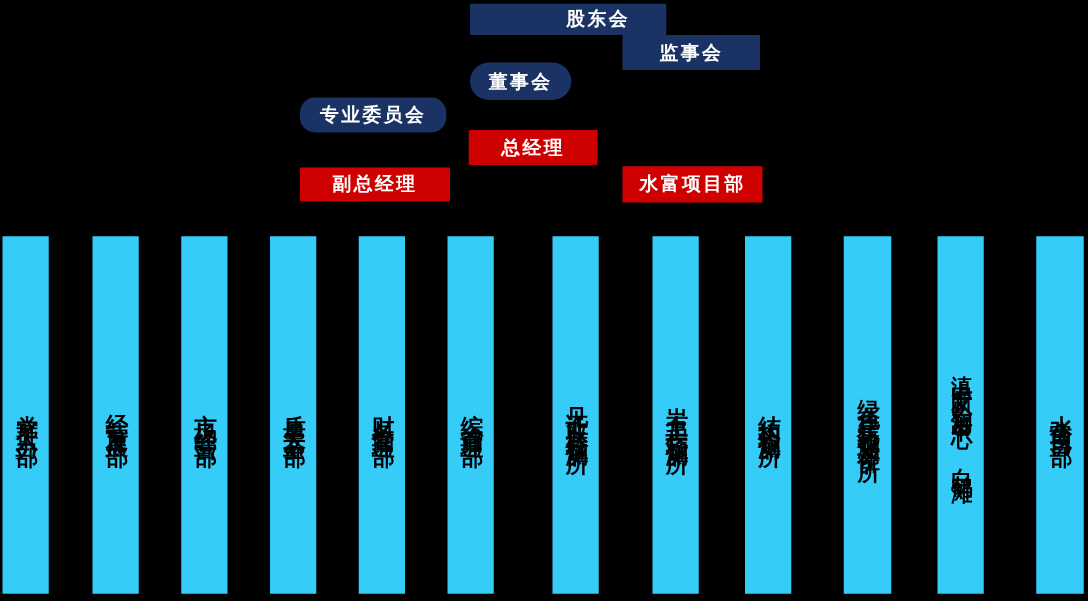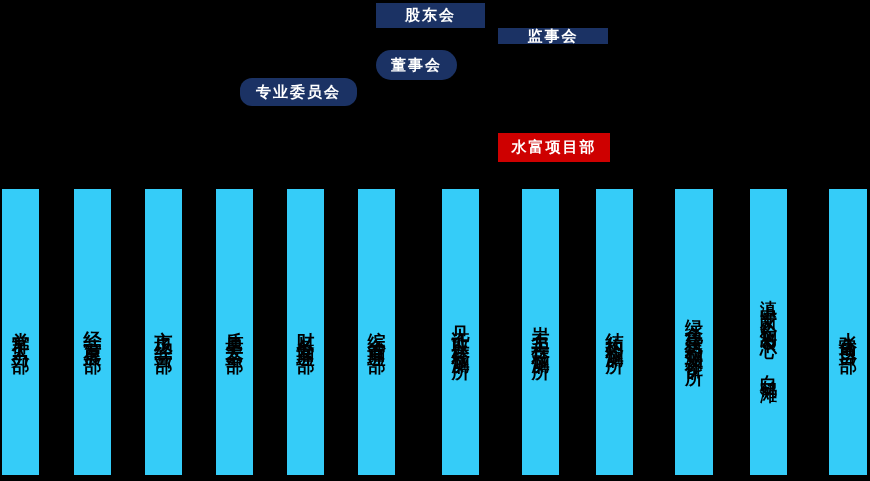--- a/index.html
+++ b/index.html
@@ -43,29 +43,31 @@
     letter-spacing: 6px;
     line-height: 1;
     white-space: nowrap;
   }
 </style>
 </head>
 <body>
 
 <div class="canvas">
 
-  <div class="obox navy" style="left:376px; top:3px;  width:109px; height:25px;">股东会</div>
+  <div class="obox navy" style="left:376px; top:3px;  width:109px; height:25px;padding-left:48px;">股东会</div>
 
-  <div class="obox navy" style="left:498px; top:28px; width:110px; height:16px;">监事会</div>
+  <div class="obox navy" style="left:498px; top:28px; width:110px; height:28px;">监事会</div>
 
   <div class="obox navy" style="left:376px; top:50px; width:81px; height:30px;border-radius:15px;">董事会</div>
 
   <div class="obox navy" style="left:240px; top:78px; width:117px; height:28px;border-radius:12px;">专业委员会</div>
 
+  <div class="obox red" style="left:375px; top:104px; width:103px; height:28px;">总经理</div>
 
+  <div class="obox red" style="left:240px; top:134px; width:120px; height:27px;">副总经理</div>
 
   <div class="obox red" style="left:498px; top:133px; width:112px; height:29px;">水富项目部</div>
 
   <div class="dept-col" style="left:2px;">
     <span class="vtext">党群人力部</span>
   </div>
 
   <div class="dept-col" style="left:74px;">
     <span class="vtext">经营发展部</span>
   </div>

